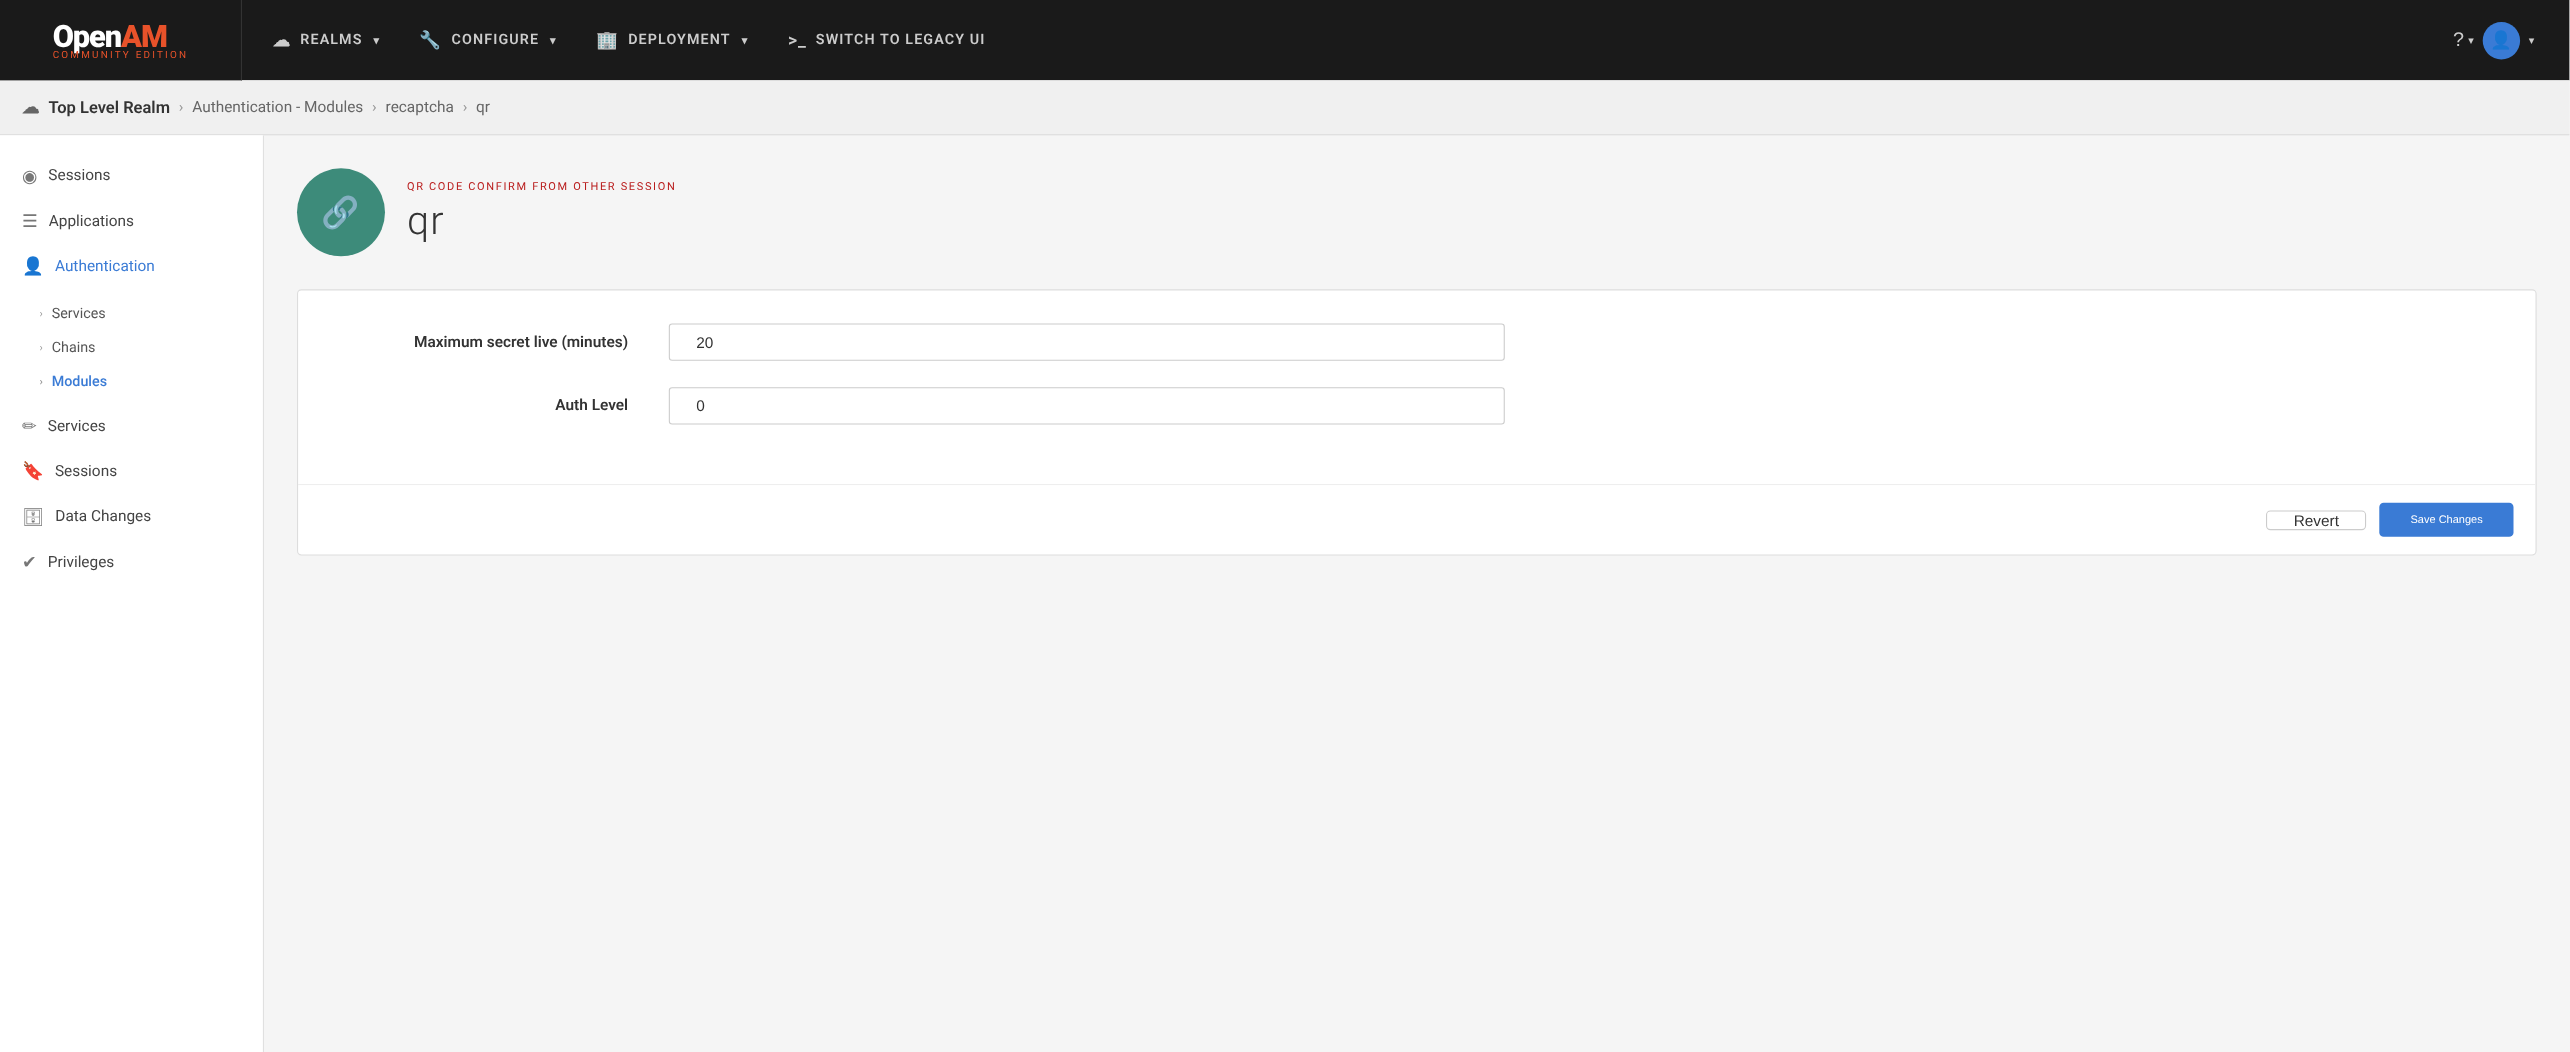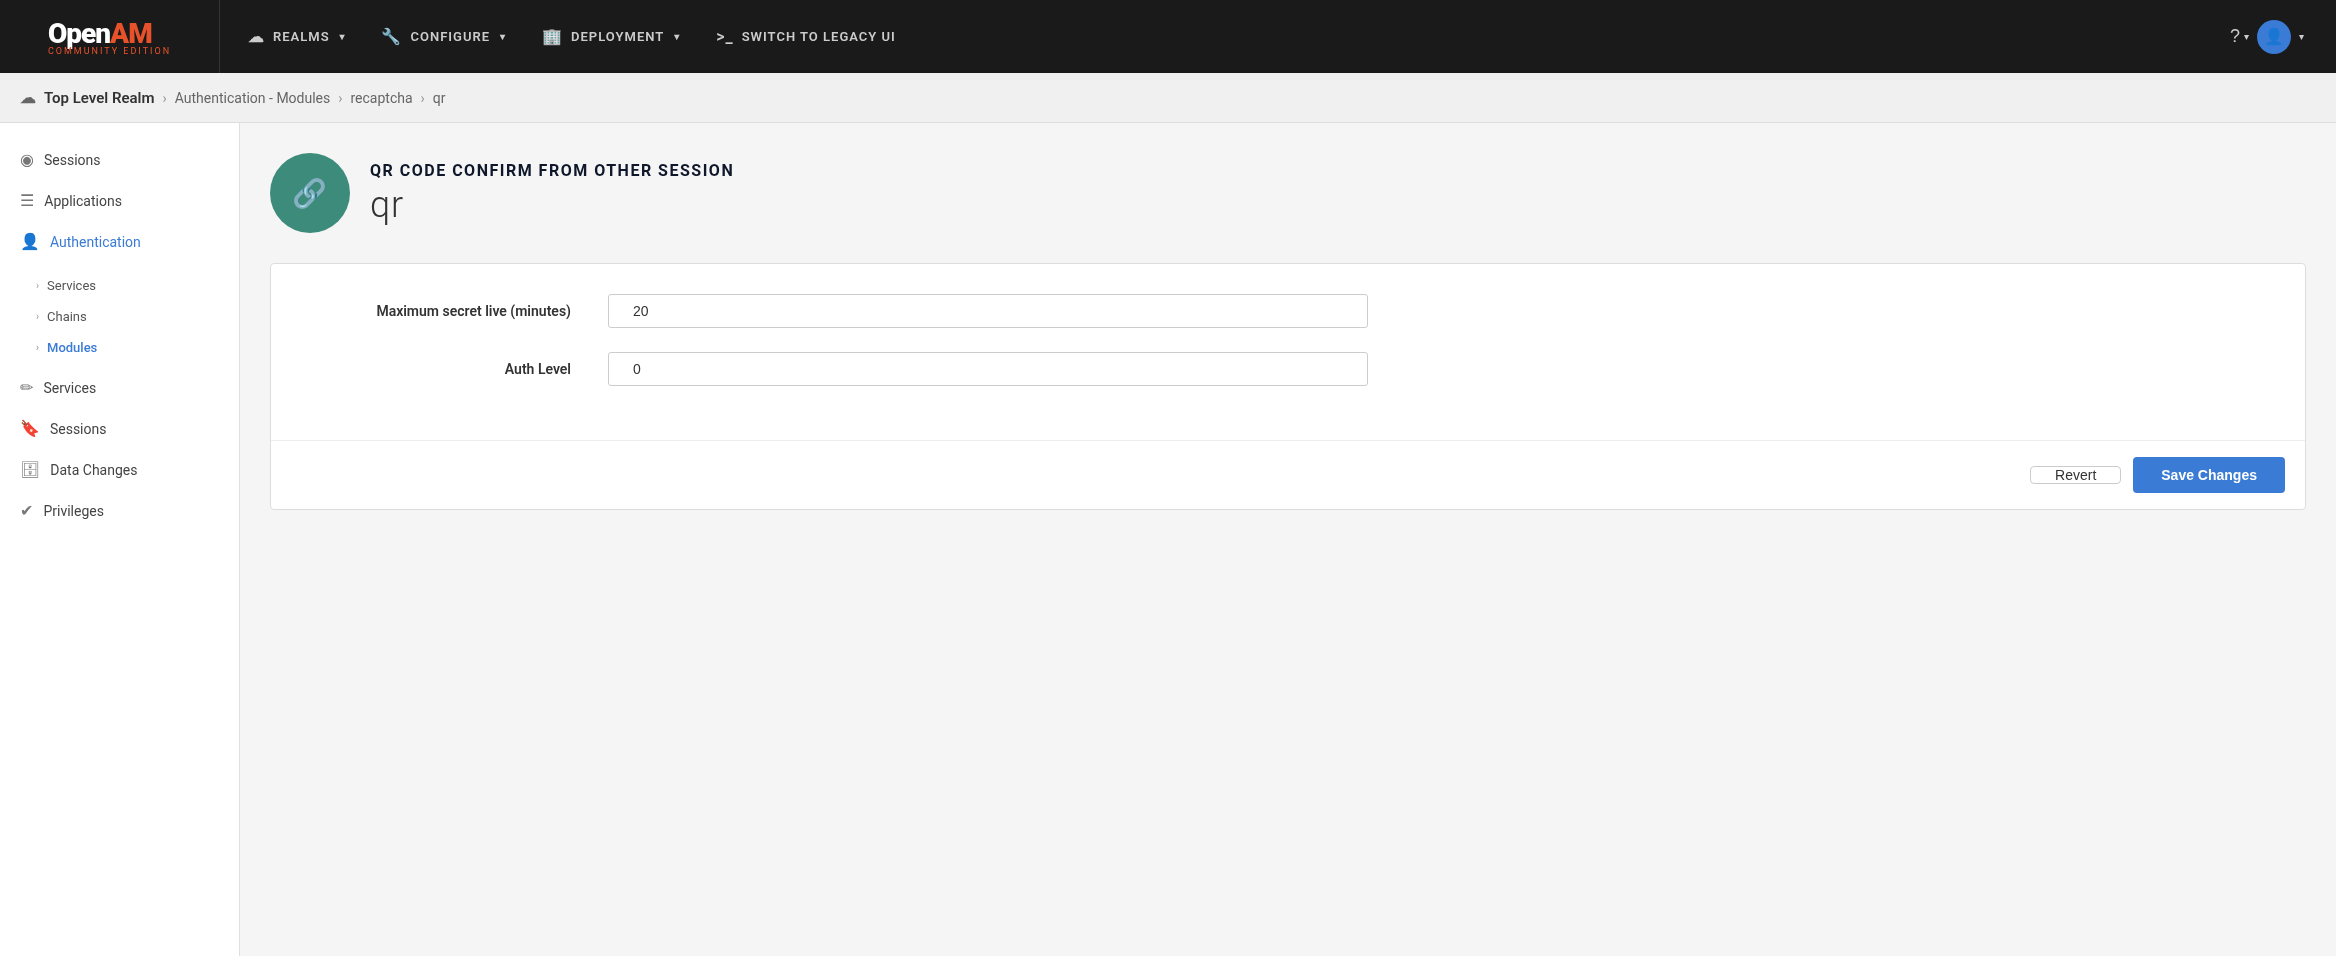--- a/index.html
+++ b/index.html
@@ -86,22 +86,22 @@
 
     
     .module-header { display: flex; align-items: center; gap: 20px; margin-bottom: 30px; }
     .module-icon {
       width: 80px; height: 80px; border-radius: 50%; background: #3d8b7a;
       display: flex; align-items: center; justify-content: center;
       font-size: 30px; color: #fff;
     }
     .module-title-area { }
     .module-subtitle {
-      font-size: 16px; font-weight: 700; letter-spacing: 1.5px;
-      color: #0f172a; text-transform: uppercase; margin-bottom: 4px;
+      font-size: 10px; font-weight: 400; letter-spacing: 1.5px;
+      color: #b91c1c; text-transform: uppercase; margin-bottom: 4px;
     }
     .module-name { font-size: 36px; font-weight: 300; color: #333; letter-spacing: 1px; }
 
     
     .form-card {
       background: #fff; border: 1px solid #ddd; border-radius: 4px;
       padding: 0;
     }
     .form-body { padding: 30px 40px; }
     .form-row {
@@ -121,21 +121,21 @@
     .form-footer {
       border-top: 1px solid #eee; padding: 16px 20px;
       display: flex; align-items: center; justify-content: flex-end; gap: 12px;
     }
     .btn-revert {
       padding: 0 24px; font-size: 14px; font-weight: 500;
       background: #fff; border: 1px solid #ccc; border-radius: 4px;
       color: #333; cursor: pointer;
     }
     .btn-save {
-      padding: 10px 28px; font-size: 14px; font-weight: 700;
+      padding: 10px 28px; font-size: 10px; font-weight: 400;
       background: #3a7bd5; border: none; border-radius: 4px;
       color: #fff; cursor: pointer;
     }
 
     .link-icon { color: #fff; font-size: 28px; }
   </style>
 </head>
 <body>
 
 <nav class="topnav">

